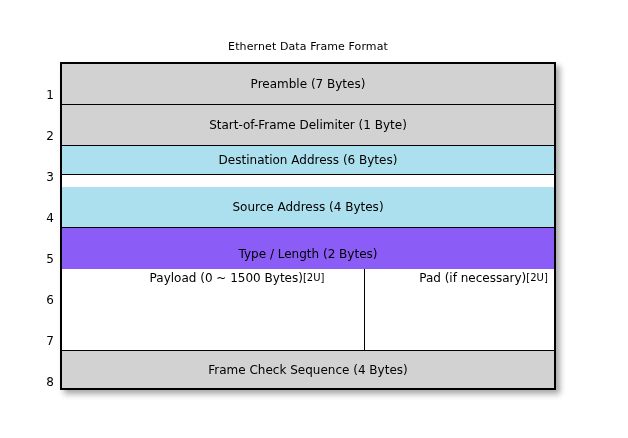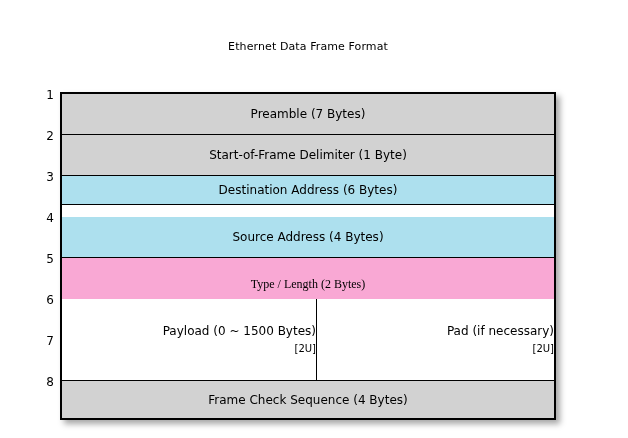--- a/index.html
+++ b/index.html
@@ -43,21 +43,21 @@
     width: 24px;
     text-align: right;
     font-size: 12px;
     color: #000000;
   }
 
   
   #frame-table {
     position: absolute;
     left: 60px;
-    top: 92px;
+    top: 62px;
     width: 496px;
     height: 328px;
     border: 2px solid #000000;
     box-sizing: border-box;
     box-shadow: 4px 4px 6px rgba(0,0,0,0.35);
     background: #ffffff;
   }
   .frame-row {
     position: absolute;
     left: 0;
@@ -91,24 +91,25 @@
     position: absolute;
     left: 0;
     width: 100%;
     box-sizing: border-box;
     border-bottom: 1px solid #000000;
     display: flex;
     background: #ffffff;
   }
   .split-cell {
     display: flex;
-    flex-direction: column;
-    align-items: flex-end;
+    flex-direction: row;
+    align-items: flex-start;
     justify-content: center;
     box-sizing: border-box;
+    margin-left: 48px;
   }
   .split-cell.left {
     width: 255px;
     border-right: 1px solid #000000;
   }
   .split-cell.right {
     flex: 1;
   }
 </style>
 </head>
@@ -140,21 +141,21 @@
   </div>
 
   <div class="frame-row" style="top:82px;height:29px;background:#ade0ee;">
     <span class="cell-text">Destination Address (6 Bytes)</span>
   </div>
 
   <div class="frame-row" style="top:123px;height:41px;background:#ade0ee;">
     <span class="cell-text">Source Address (4 Bytes)</span>
   </div>
 
-  <div class="frame-row" style="top:164px;height:53px;background:#f9a8d4;font-family:Liberation Serif, serif;">
+  <div class="frame-row" style="top:164px;height:53px;background:#8b5cf6;">
     <span class="cell-text">Type / Length (2 Bytes)</span>
   </div>
 
   <div class="split-row" style="top:205px;height:82px;">
     <div class="split-cell left">
       <span class="cell-text">Payload (0 ~ 1500 Bytes)</span>
       <span class="cell-sub">[2U]</span>
     </div>
     <div class="split-cell right">
       <span class="cell-text">Pad (if necessary)</span>

